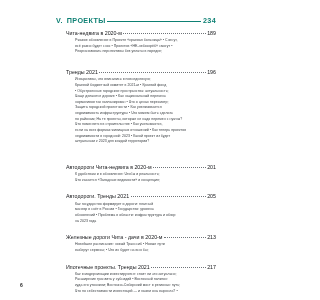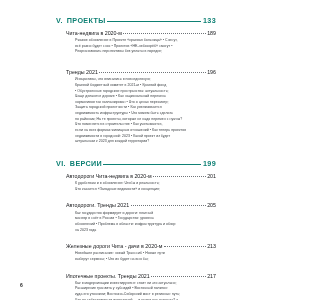--- a/index.html
+++ b/index.html
@@ -127,21 +127,21 @@
 </head>
 <body>
 
 <div class="page">
 
   <div class="section">
     <div class="section-head">
       <span class="section-num">V.</span>
       <span class="section-title">ПРОЕКТЫ</span>
       <span class="leader"></span>
-      <span class="section-page">133</span>
+      <span class="section-page">234</span>
     </div>
 
     <div class="entries">
 
       <div class="entry">
         <div class="entry-head">
           <span class="entry-title">Чита-недвига в 2020-м</span>
           <span class="dots"></span>
           <span class="entry-page">189</span>
         </div>
@@ -175,26 +175,20 @@
           <li class="subline">актуальным к 2023 для каждой территории?</li>
         </ul>
       </div>
 
     </div>
   </div>
 
   <div class="gap-lg"></div>
 
   <div class="section">
-    <div class="section-head">
-      <span class="section-num">VI.</span>
-      <span class="section-title">ВЕРСИИ</span>
-      <span class="leader"></span>
-      <span class="section-page">199</span>
-    </div>
 
     <div class="entries">
 
       <div class="entry">
         <div class="entry-head">
           <span class="entry-title">Автодороги Чита-недвига в 2020-м</span>
           <span class="dots"></span>
           <span class="entry-page">201</span>
         </div>
         <ul class="sublist">

